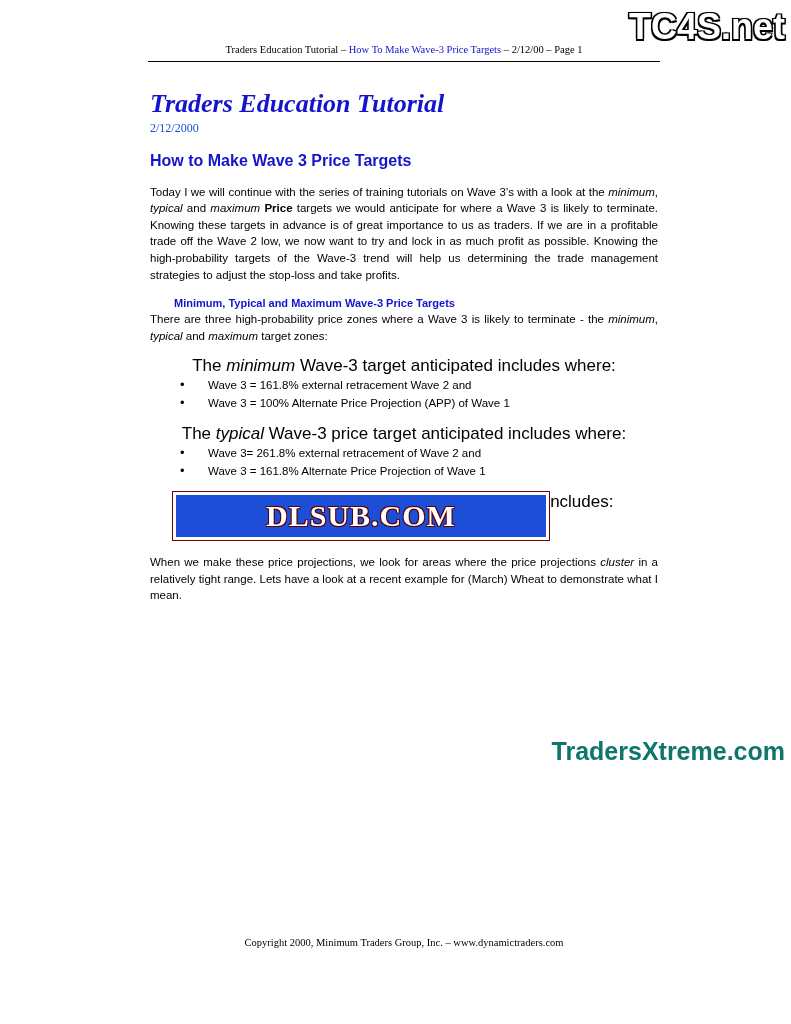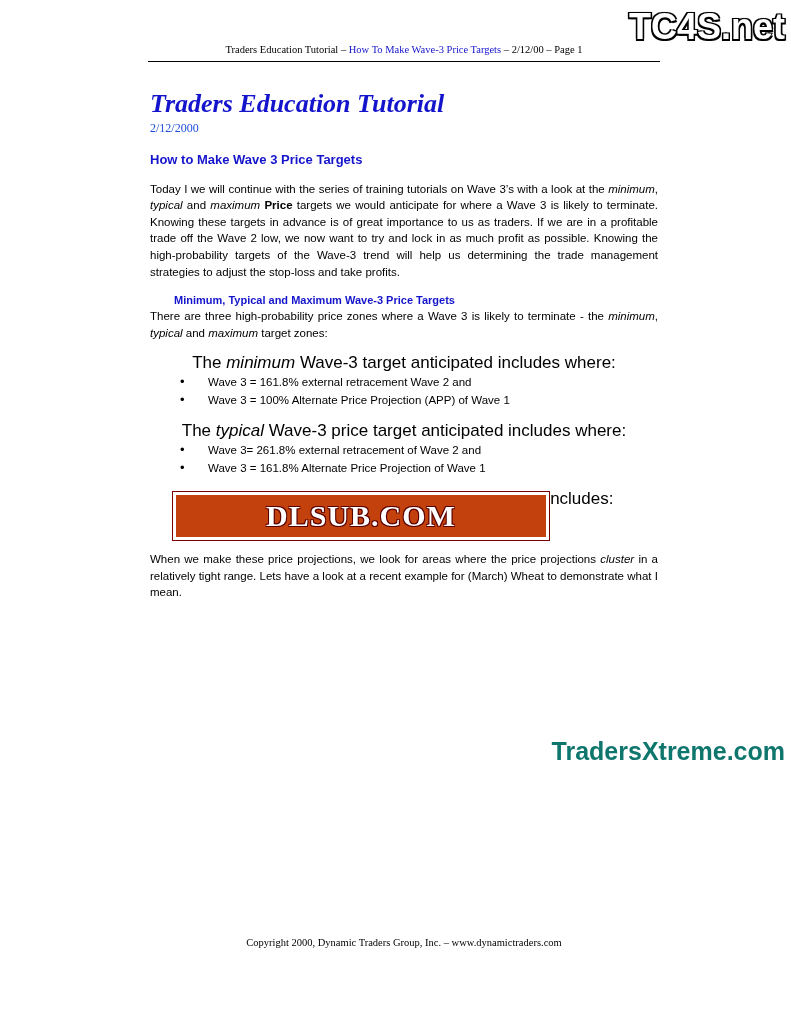--- a/index.html
+++ b/index.html
@@ -85,21 +85,21 @@
   }
   .doc-date {
     font-family: "Liberation Serif", serif;
     font-size: 12px;
     color: #1d4ed8;
     margin: 0 0 16px 0;
   }
   h2.section-head {
     font-family: "Liberation Sans", sans-serif;
     font-weight: bold;
-    font-size: 13px;
+    font-size: 16px;
     color: #1414cc;
     margin: 0 0 14px 0;
   }
   h3.sub-head {
     font-family: "Liberation Sans", sans-serif;
     font-weight: bold;
     font-size: 11px;
     color: #1414cc;
     margin: 0 0 2px 0;
     padding-left: 24px;
@@ -149,21 +149,21 @@
 
   .gap-sm { height: 11px; }
 
   
   .wm-stamp {
     position: absolute;
     left: 163px;
     top: 492px;
     width: 370px;
     height: 42px;
-    background: #c2410c;
+    background: #1d4ed8;
     border: 3px solid #ffffff;
     box-shadow: 0 0 0 1px #7a0000;
     display: flex;
     align-items: center;
     justify-content: center;
   }
   .wm-stamp span {
     font-family: "Liberation Serif", serif;
     font-weight: bold;
     font-size: 30px;
@@ -250,17 +250,17 @@
     <div class="gap-sm"></div>
 
     <p class="body"><span>When we make these price projections, we look for areas where the price projections </span><span class="it">cluster</span><span> in a relatively tight range. Lets have a look at a recent example for (March) Wheat to demonstrate what I mean.</span></p>
 
   </div>
 
   <div class="wm-stamp">
     <span>DLSUB.COM</span>
   </div>
 
-  <div class="footer">Copyright 2000, Dynamic Traders Group, Inc. – www.dynamictraders.com</div>
+  <div class="footer">Copyright 2000, Minimum Traders Group, Inc. – www.dynamictraders.com</div>
 
   <div class="wm-bottom">TradersXtreme.com</div>
 
 </div>
 
 </body></html>

